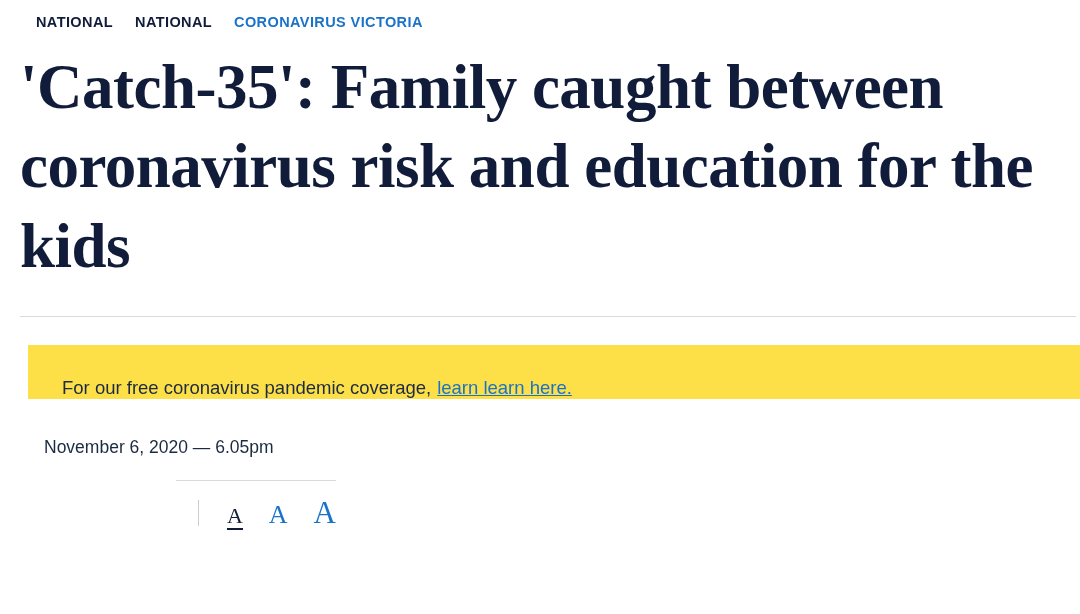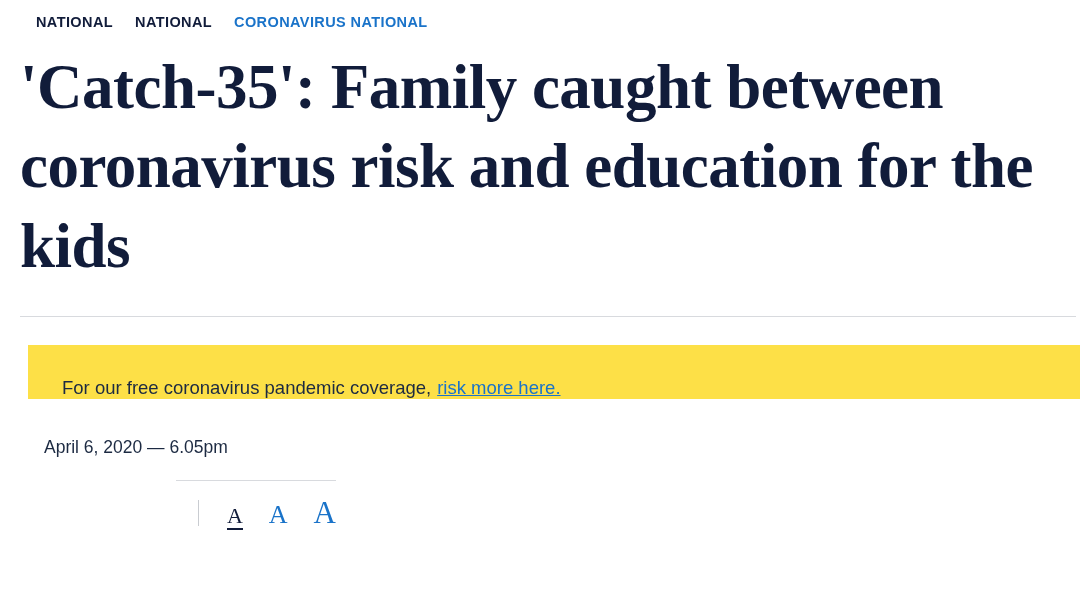--- a/index.html
+++ b/index.html
@@ -146,36 +146,36 @@
   }
 </style>
 </head>
 <body>
 
 <div class="page">
 
   <nav class="breadcrumb">
     <a class="crumb" href="#">NATIONAL</a>
     <a class="crumb" href="#">NATIONAL</a>
-    <a class="crumb accent" href="#">CORONAVIRUS NATIONAL</a>
+    <a class="crumb accent" href="#">CORONAVIRUS VICTORIA</a>
   </nav>
 
   <h1 class="headline">'Catch-35': Family caught between coronavirus risk and education for the kids</h1>
 
   <hr class="rule">
 
   <div class="promo">
     <span>For our free coronavirus pandemic coverage,</span>
-    <a href="#">risk more here.</a>
+    <a href="#">learn learn here.</a>
   </div>
 
   <div class="content">
 
     <aside class="byline-col">
-      <div class="date">April 6, 2020 — 6.05pm</div>
+      <div class="date">November 6, 2020 — 6.05pm</div>
 
       <div class="textsize">
         <span class="ts-divider"></span>
         <span class="ts s1">A</span>
         <span class="ts s2">A</span>
         <span class="ts s3">A</span>
       </div>
     </aside>
 
 

